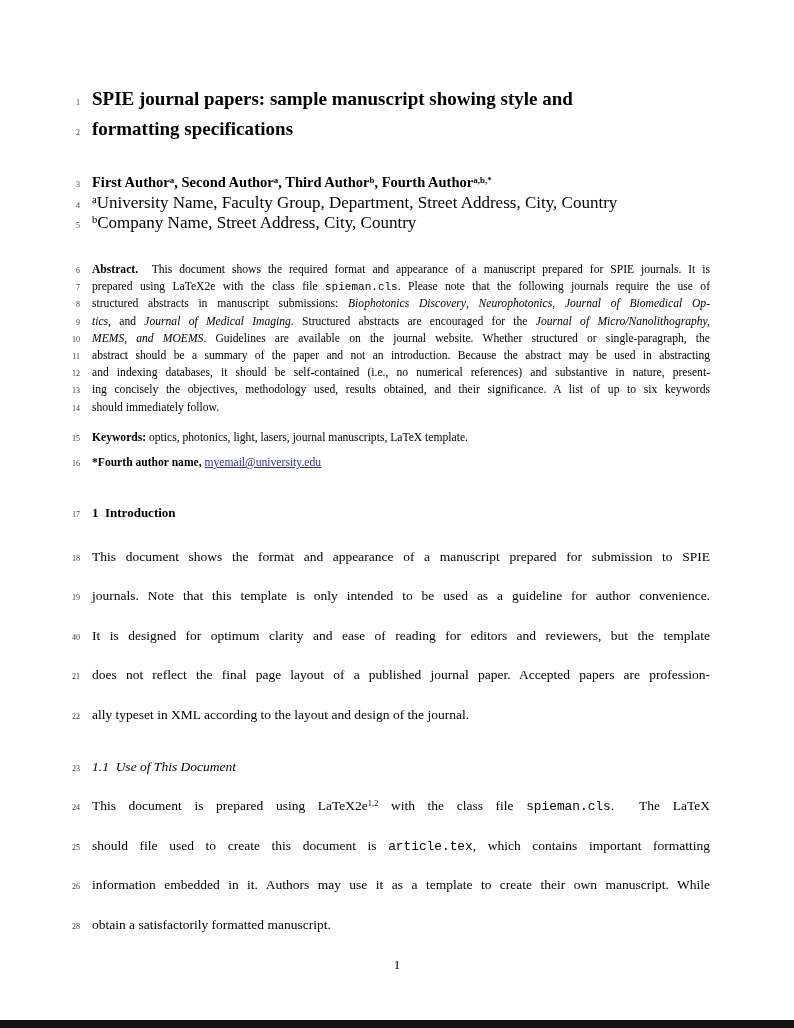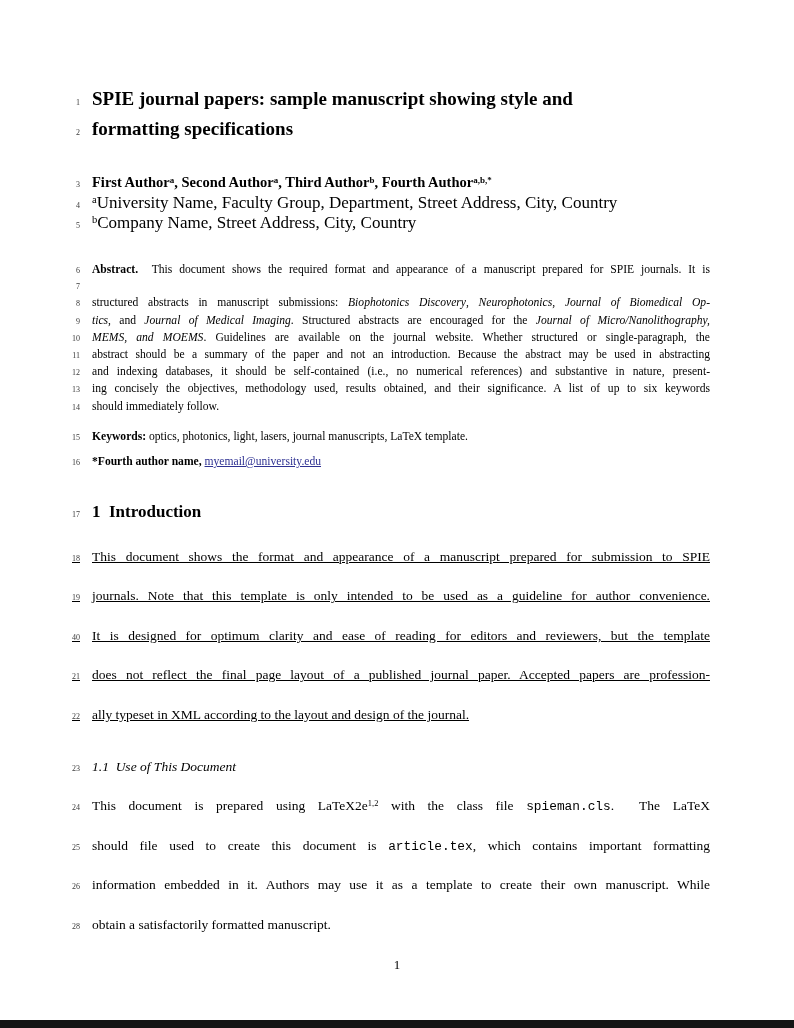--- a/index.html
+++ b/index.html
@@ -50,24 +50,24 @@
   .block-keywords { margin-top: 12px; }
   .block-keywords .line { line-height: 17px; }
   .block-keywords .content { font-size: 11.6px; }
 
   .block-footnote { margin-top: 7px; }
   .block-footnote .line { line-height: 17px; }
   .block-footnote .content { font-size: 11.6px; }
 
   .block-section-heading { margin-top: 32px; }
   .block-section-heading .line { line-height: 18px; }
-  .block-section-heading .content { font-size: 17px; font-weight: bold; }
+  .block-section-heading .content { font-size: 13px; font-weight: bold; }
 
   .block-intro-paragraph { margin-top: 14px; }
-  .block-intro-paragraph .line { line-height: 37.5px; text-decoration: underline; }
+  .block-intro-paragraph .line { line-height: 37.5px; }
   .block-intro-paragraph .content { font-size: 13.5px; }
 
   .block-subsection-heading { margin-top: 22px; }
   .block-subsection-heading .line { line-height: 20px; }
   .block-subsection-heading .content { font-size: 13.5px; font-style: italic; }
 
   .block-usage-paragraph { margin-top: 8px; }
   .block-usage-paragraph .line { line-height: 37.5px; }
   .block-usage-paragraph .content { font-size: 13.5px; }
 
@@ -120,20 +120,21 @@
           <span class="content"><span class="sup">b</span><span>Company Name, Street Address, City, Country</span></span>
         </div>
       </div>
       <div class="block block-abstract">
         <div class="line just">
           <span class="lineno">6</span>
           <span class="content"><span class="b">Abstract.</span><span>&nbsp; This document shows the required format and appearance of a manuscript prepared for SPIE journals. It is</span></span>
         </div>
         <div class="line just">
           <span class="lineno">7</span>
+          <span class="content"><span>prepared using LaTeX2e with the class file </span><span class="m">spieman.cls</span><span>. Please note that the following journals require the use of</span></span>
         </div>
         <div class="line just">
           <span class="lineno">8</span>
           <span class="content"><span>structured abstracts in manuscript submissions: </span><span class="i">Biophotonics Discovery</span><span>, </span><span class="i">Neurophotonics</span><span>, </span><span class="i">Journal of Biomedical Op-</span></span>
         </div>
         <div class="line just">
           <span class="lineno">9</span>
           <span class="content"><span class="i">tics</span><span>, and </span><span class="i">Journal of Medical Imaging</span><span>. Structured abstracts are encouraged for the </span><span class="i">Journal of Micro/Nanolithography,</span></span>
         </div>
         <div class="line just">

